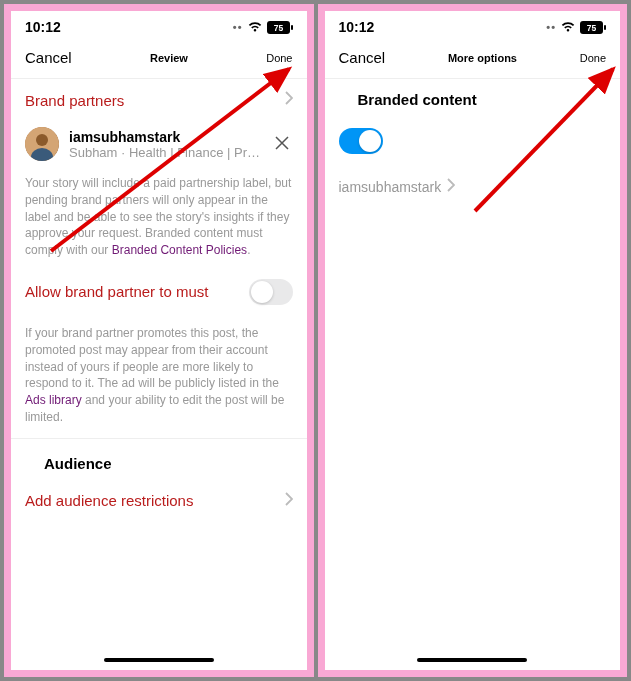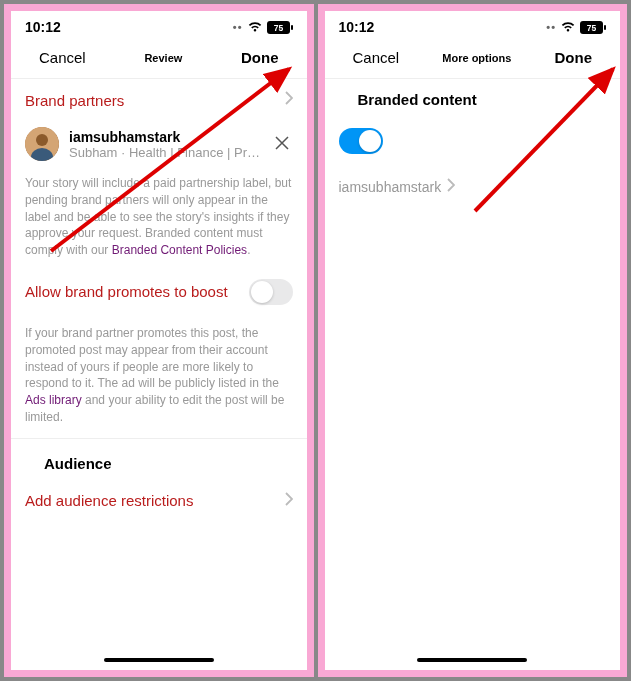--- a/index.html
+++ b/index.html
@@ -41,36 +41,36 @@
       align-items: center;
       gap: 4px;
     }
     .wifi-icon svg, .battery-icon svg {
       display: block;
     }
     .nav-bar {
       display: flex;
       justify-content: space-between;
       align-items: center;
-      padding: 10px 28px 12px;
+      padding: 10px 14px 12px;
       border-bottom: 1px solid #eee;
       gap: 33px;
     }
     .nav-cancel {
       font-size: 15px;
       color: #000;
       font-weight: 400;
     }
     .nav-title {
       font-size: 11px;
       font-weight: 700;
     }
     .nav-done {
-      font-size: 15px;
-      font-weight: 700;
+      font-size: 11px;
+      font-weight: 400;
     }
     .content {
       flex: 1;
       overflow-y: auto;
     }
     .row {
       display: flex;
       justify-content: space-between;
       align-items: center;
       padding: 12px 14px;
@@ -261,21 +261,21 @@
             <path d="M1 1l12 12M13 1L1 13" stroke="#555" stroke-width="1.5"></path>
           </svg>
       </span>
     </div>
 
     <div class="desc-text">
       <span>Your story will include a paid partnership label, but pending brand partners will only appear in the label and be able to see the story's insights if they approve your request. Branded content must comply with our </span><span class="link">Branded Content Policies</span><span>.</span>
     </div>
 
     <div class="toggle-row">
-      <span class="row-label">Allow brand promotes to boost</span>
+      <span class="row-label">Allow brand partner to must</span>
       <div class="toggle toggle-off">
         <div class="toggle-knob"></div>
       </div>
     </div>
 
     <div class="desc-text">
       <span>If your brand partner promotes this post, the promoted post may appear from their account instead of yours if people are more likely to respond to it. The ad will be publicly listed in the </span><span class="link">Ads library</span><span> and your ability to edit the post will be limited.</span>
     </div>
 
     <div class="section-divider"></div>

